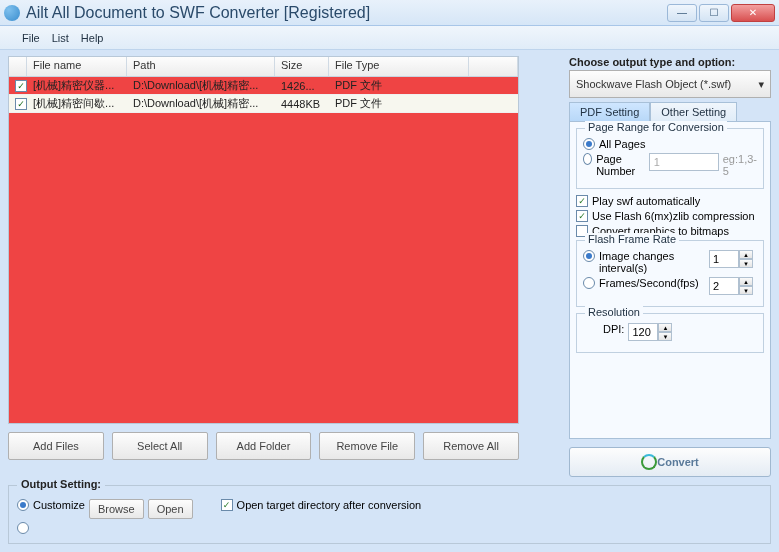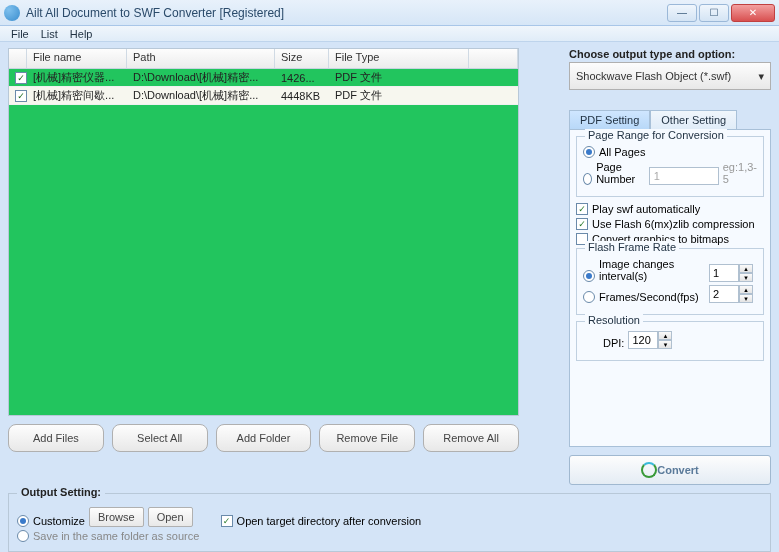--- a/index.html
+++ b/index.html
@@ -1,57 +1,57 @@
 <!DOCTYPE html>
 <html><head>
 <meta charset="utf-8">
 <style>
 * { box-sizing: border-box; margin: 0; padding: 0; font-family: "Segoe UI", Tahoma, Arial, sans-serif; font-size: 11px; }
 body { background: #d4e4f7; width: 779px; height: 552px; overflow: hidden; }
 
 
 .titlebar { height: 26px; background: linear-gradient(#e8f1fb, #d6e6f7); display: flex; align-items: center; padding: 0 4px; border-bottom: 1px solid #a8c6e8; }
 .titlebar .icon { width: 16px; height: 16px; border-radius: 50%; background: radial-gradient(circle at 30% 30%, #7ec0ee, #3a8dce); margin-right: 6px; }
-.titlebar .title { flex: 1; color: #2a4a6a; font-size: 12px; }
+.titlebar .title { flex: 1; color: #2a4a6a; font-size: 16px; }
 .winbtns { display: flex; }
 .winbtn { width: 30px; height: 18px; margin-left: 2px; border: 1px solid #9bb8d8; border-radius: 3px; background: linear-gradient(#f0f6fc,#d4e4f4); display: flex; align-items: center; justify-content: center; font-size: 10px; color:#3a5a7a; }
 .winbtn.close { width: 44px; background: linear-gradient(#f3a0a0,#d85050); color:#fff; border-color:#c04040; }
 
 
-.menubar { height: 16px; background: linear-gradient(#f0f6fc,#e0ecf8); display:flex; align-items:center; padding: 0 11px; border-bottom:1px solid #bed4ec; }
+.menubar { height: 24px; background: linear-gradient(#f0f6fc,#e0ecf8); display:flex; align-items:center; padding: 0 22px; border-bottom:1px solid #bed4ec; }
 .menubar span { margin-right: 12px; color:#234; cursor:default; }
 
 
 .content { display:flex; padding: 6px 8px 4px 8px; gap:6px; }
 .leftcol { flex:1; display:flex; flex-direction:column; }
 .rightcol { width:246px; display:flex; flex-direction:column;padding-left:44px; }
 
 
-.tablewrap { height: 368px; background:#22c55e; border:1px solid #b8c8d8; }
+.tablewrap { height: 368px; background:#ef4444; border:1px solid #b8c8d8; }
 .thead { display:flex; background:linear-gradient(#fdfdfd,#ececec); border-bottom:1px solid #c8d4e0; height:20px; }
 .th { padding:2px 6px; border-right:1px solid #d0dae4; color:#333; overflow:hidden; white-space:nowrap; }
 .tbody .tr { display:flex; height:18px; align-items:center; border-bottom:1px solid #f0f0f0; }
 .tr.alt { background:#f7f7ef; }
 .td { padding:0 6px; overflow:hidden; white-space:nowrap; color:#222; }
 .chk { width:12px; height:12px; border:1px solid #6a8aaa; background:#fff; display:inline-flex; align-items:center; justify-content:center; margin-right:2px; font-size:9px; color:#1a6a1a; }
 
 
 .btnrow { display:flex; gap:8px; margin-top:8px; }
-.btn { flex:1; height:28px; background:linear-gradient(#fdfdfd,#e8e8e8); border:1px solid #b0b0b0; border-radius:8px; display:flex; align-items:center; justify-content:center; color:#444; cursor:default; }
+.btn { flex:1; height:28px; background:linear-gradient(#fdfdfd,#e8e8e8); border:1px solid #b0b0b0; border-radius:2px; display:flex; align-items:center; justify-content:center; color:#444; cursor:default; }
 
 
 .sectionlabel { font-weight:bold; color:#222; margin-bottom:2px; }
 .combo { height:28px; background:linear-gradient(#fdfdfd,#e8e8e8); border:1px solid #b0b0b0; display:flex; align-items:center; padding:0 6px; justify-content:space-between; color:#333; margin-bottom:4px; }
-.tabs { display:flex;margin-top:16px; }
+.tabs { display:flex; }
 .tab { padding:3px 10px; border:1px solid #a8c0d8; border-bottom:none; background:linear-gradient(#f0f6fc,#e0ecf8); color:#234; }
 .tab.active { background:linear-gradient(#cfe6ff,#b8d8f8); font-weight:normal; }
 .panel { border:1px solid #a8c0d8; background:#f6faff; padding:6px; height:318px; }
 .group { border:1px solid #c0d0e0; padding:6px 6px 8px 6px; margin-bottom:6px; position:relative; }
 .group > .glabel { position:absolute; top:-8px; left:8px; background:#f6faff; padding:0 3px; color:#234; }
-.row { display:flex; align-items:flex-end; margin:3px 0; gap:4px; }
+.row { display:flex; align-items:flex-start; margin:3px 0; gap:4px; }
 .radio,.cbox { width:12px; height:12px; border:1px solid #6a8aaa; border-radius:50%; background:#fff; display:inline-flex; align-items:center; justify-content:center; }
 .cbox { border-radius:0; }
 .radio.sel::after { content:""; width:6px; height:6px; background:#3a7aca; border-radius:50%; }
 .cbox.sel::after { content:"✓"; font-size:9px; color:#2a7a2a; }
 .txtinput { border:1px solid #b0c0d0; background:#fff; padding:1px 4px; height:18px; }
 .spin { width:48px; display:flex; }
 .spin input { width:30px; border:1px solid #b0c0d0; text-align:left; padding:0 3px; height:18px; }
 .spinbtns { display:flex; flex-direction:column; }
 .spinbtns span { width:14px; height:9px; border:1px solid #b0c0d0; background:linear-gradient(#fafafa,#e4e4e4); font-size:7px; text-align:center; line-height:7px; }
 
@@ -214,15 +214,14 @@
     <span class="radio sel"></span>
     <span>Customize</span>
     <span class="smallbtn">Browse</span>
     <span class="smallbtn">Open</span>
     <span style="width:20px"></span>
     <span class="cbox sel"></span>
     <span>Open target directory after conversion</span>
   </div>
   <div class="row">
     <span class="radio"></span>
-    <span style="color:#888">Save in the same folder as source</span>
   </div>
 </div>
 
 </body></html>

